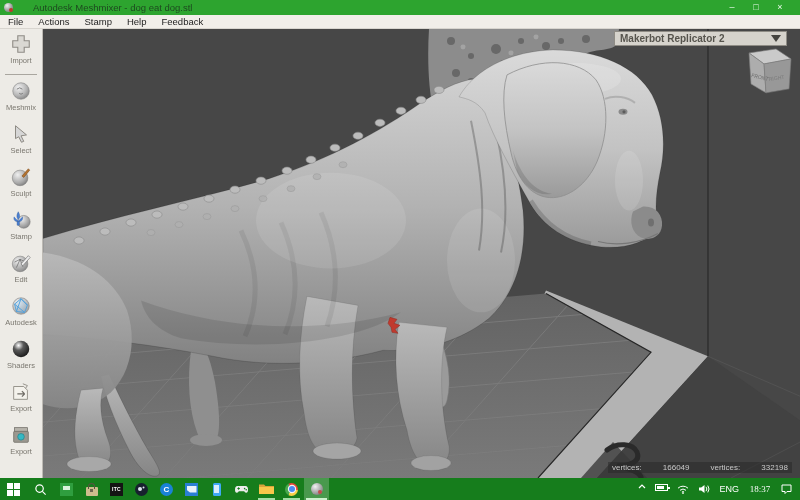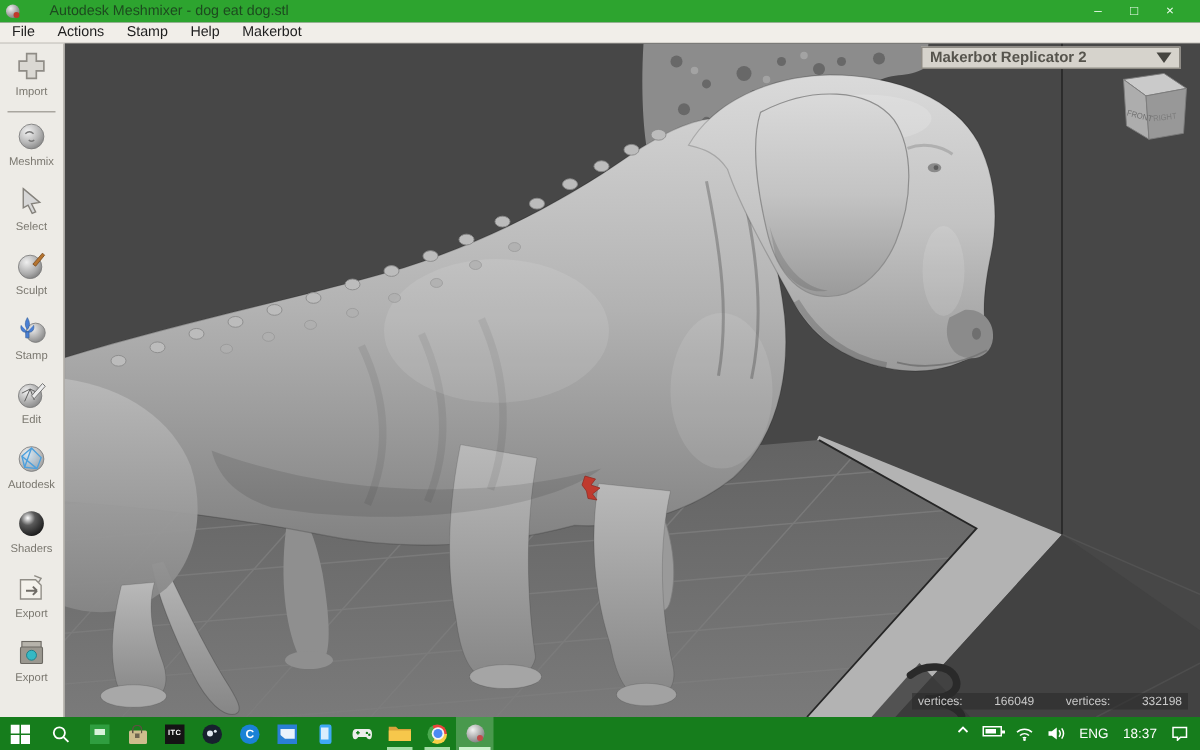--- a/index.html
+++ b/index.html
@@ -72,21 +72,21 @@
     background:#4a8af4;box-shadow:0 0 0 1.2px #f4f4f4;}
   .mmx{width:15px;height:15px;border-radius:2px;display:flex;align-items:center;justify-content:center;}
   .mmx i{display:block;width:12px;height:12px;border-radius:50%;
     background:radial-gradient(circle at 35% 30%,#f2f2f2,#9a9a9a 60%,#5f5f5f);position:relative;}
   .mmx i::after{content:"";position:absolute;right:1px;bottom:1px;width:4px;height:4px;border-radius:50%;background:#c24b4b;}
   .tb-tray{margin-left:auto;display:flex;align-items:flex-start;gap:9px;padding-right:8px;font-size:9px;}
   .batt{width:13px;height:7px;border:1px solid #fff;position:relative;box-sizing:border-box;}
   .batt::before{content:"";position:absolute;left:1px;top:1px;bottom:1px;width:7px;background:#fff;}
   .batt::after{content:"";position:absolute;right:-2.5px;top:1.5px;width:1.5px;height:2.5px;background:#fff;}
   .acenter{width:11px;height:10px;}
-  .time{min-width:24px;text-align:center;}
+  .time{min-width:24px;text-align:center;font-family:Liberation Serif, serif;}
 </style>
 </head>
 <body>
 
 <div class="app">
 
   <div class="titlebar">
     <span class="app-icon"></span>
     <span class="title-text">Autodesk Meshmixer - dog eat dog.stl</span>
     <div class="win-controls">
@@ -94,21 +94,21 @@
       <span>□</span>
       <span>×</span>
     </div>
   </div>
 
   <div class="menubar">
     <span>File</span>
     <span>Actions</span>
     <span>Stamp</span>
     <span>Help</span>
-    <span>Makerbot</span>
+    <span>Feedback</span>
   </div>
 
   <div class="main">
 
     <div class="tool-rail">
       <div class="tool">
         <div class="tool-icon">
           <svg width="22" height="22" viewBox="0 0 24 24">
               <path d="M8.5 3h7v5.5H21v7h-5.5V21h-7v-5.5H3v-7h5.5z" fill="#dad8d3" stroke="#8f8c86" stroke-width="1.2"></path>
             </svg>

